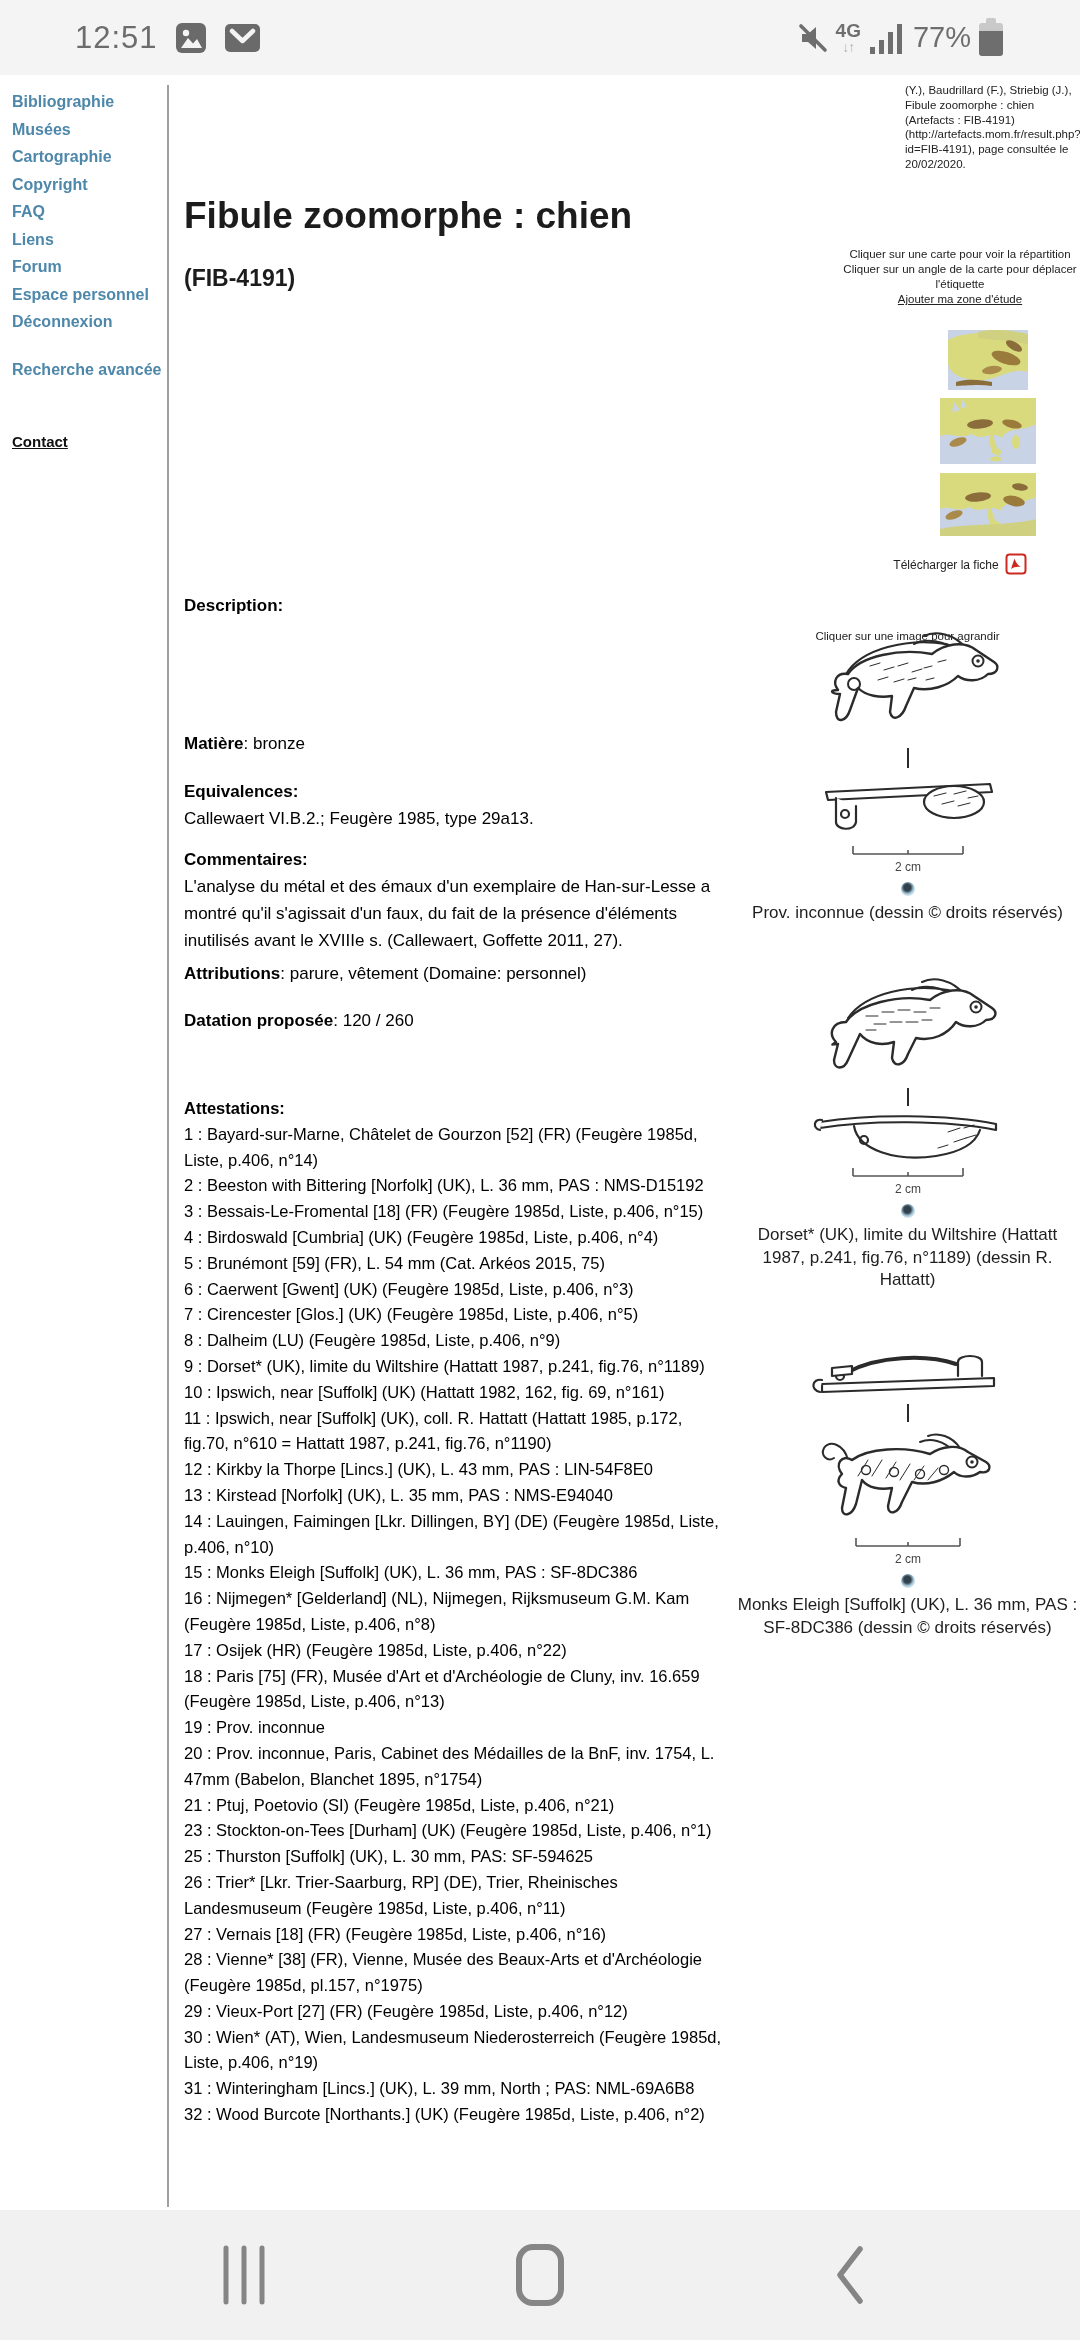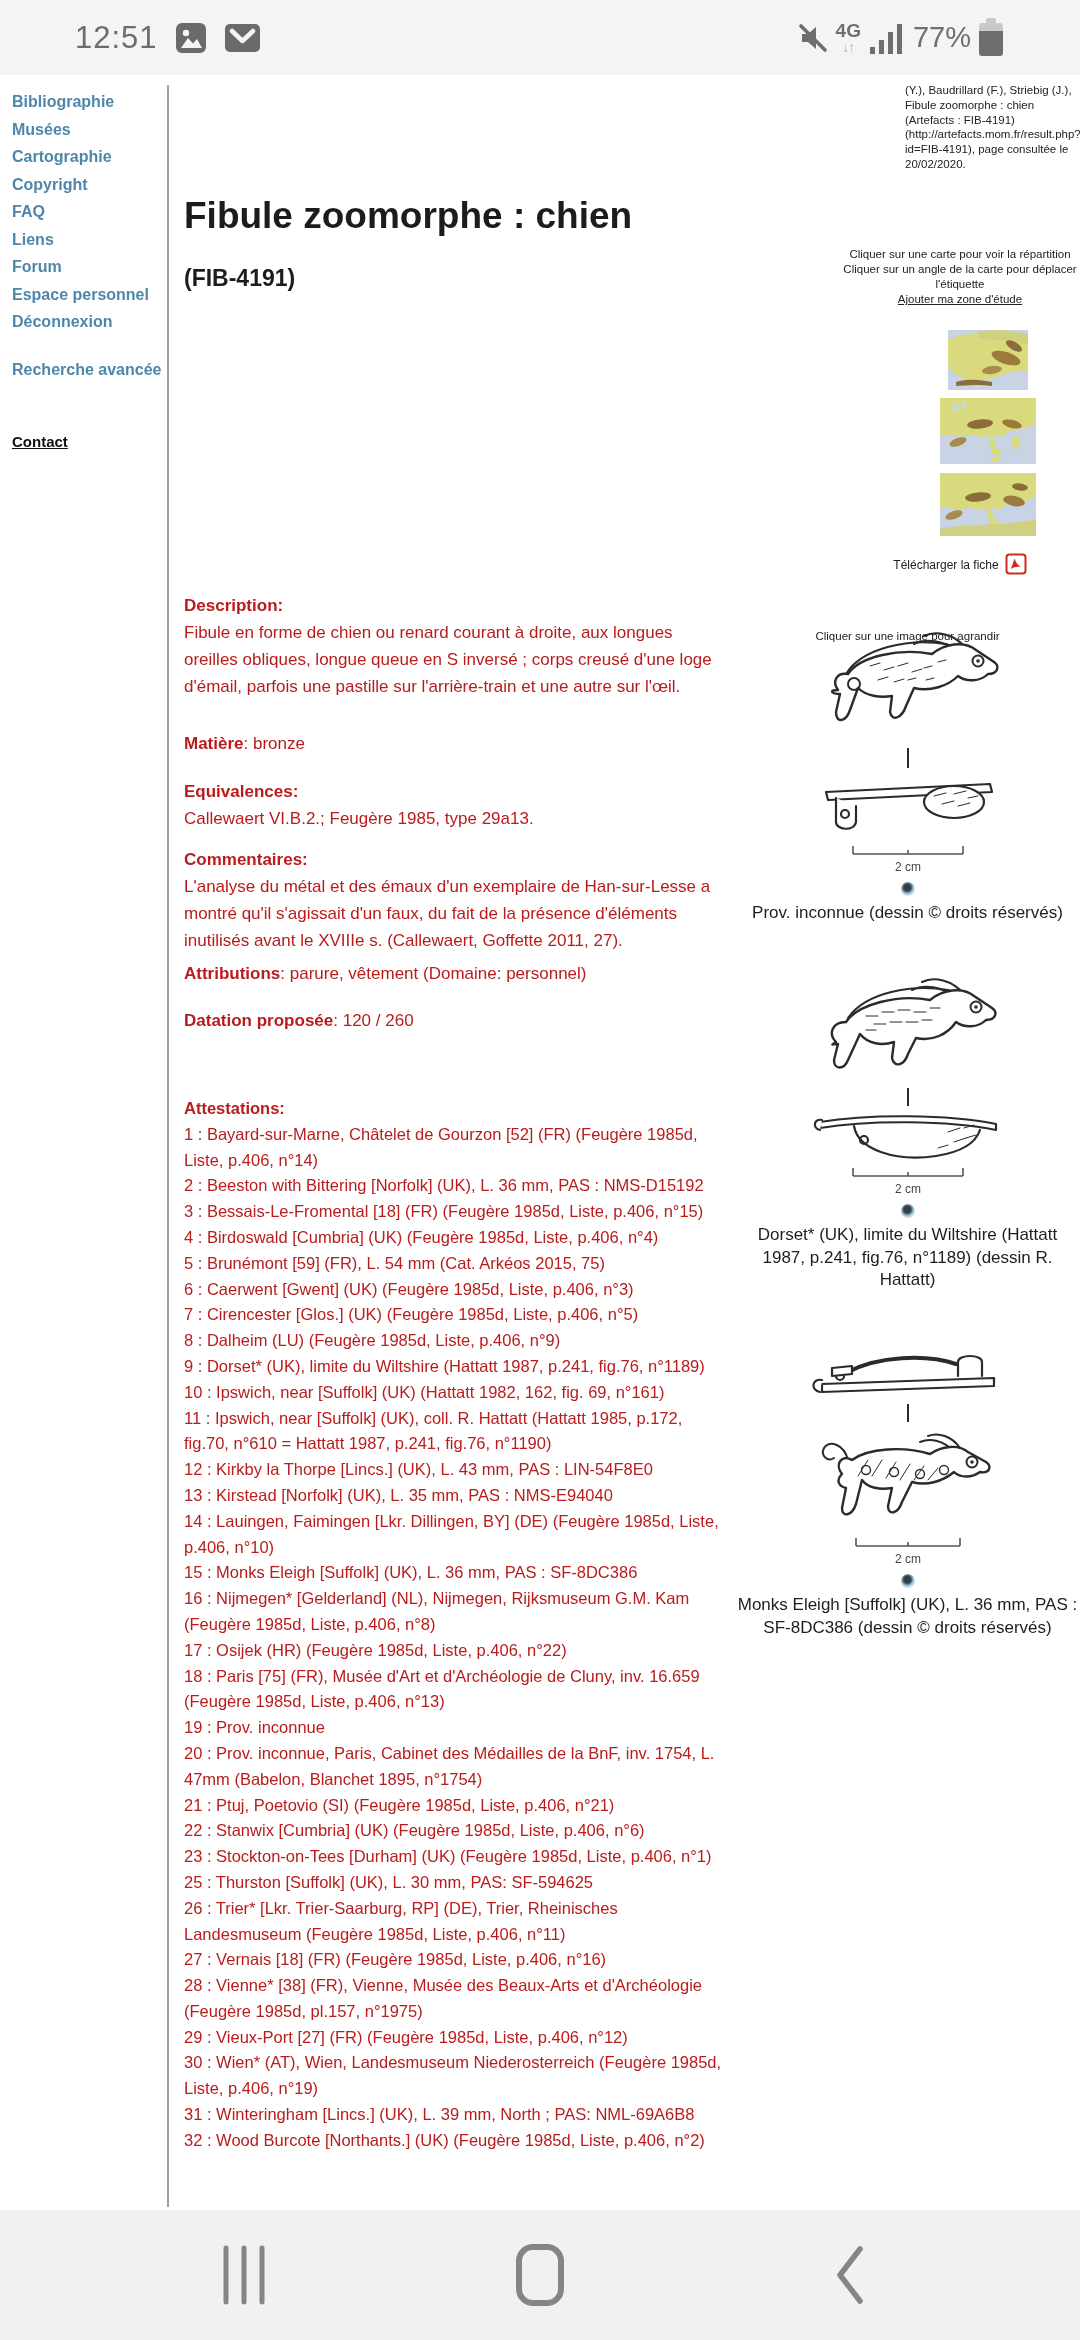--- a/index.html
+++ b/index.html
@@ -38,21 +38,21 @@
     display:block; margin-top:50px; color:#111; font-weight:bold; font-size:15px;
     text-decoration:underline; cursor:pointer;
   }
   .vdivider { position:absolute; left:167px; top:85px; width:2px; height:2122px; background:#9f9f9f; z-index:1; }
 
   
   .content { position:absolute; left:184px; top:75px; width:542px; z-index:2; }
   .content .abs { position:absolute; left:0; width:542px; }
   .page-title { font-size:37px; font-weight:bold; color:#1c1c1c; }
   .page-code  { font-size:23px; font-weight:bold; color:#1c1c1c; }
-  .blk { font-size:17px; line-height:27px; color:#b91c1c; }
+  .blk { font-size:17px; line-height:27px; color:#000000; }
   .blk b { font-weight:bold; }
   .att-list { font-size:16.5px; line-height:25.8px; }
   .att-item { margin:0; }
 
   
   .aside-top { position:absolute; left:840px; top:75px; width:240px; z-index:2; }
   .citation {
     position:absolute; left:65px; top:8px; width:176px;
     font-size:11.5px; line-height:14.8px; color:#222; overflow-wrap:anywhere;
   }
@@ -162,21 +162,20 @@
     <a class="side-contact">Contact</a>
   </nav>
   <div class="vdivider"></div>
 
   <main class="content">
     <h1 class="page-title abs" style="top:120px">Fibule zoomorphe : chien</h1>
     <h2 class="page-code abs" style="top:190px">(FIB-4191)</h2>
 
     <section class="blk abs" style="top:517px">
       <b>Description:</b>
-      <div>Fibule en forme de chien ou renard courant à droite, aux longues oreilles obliques, longue queue en S inversé ; corps creusé d'une loge d'émail, parfois une pastille sur l'arrière-train et une autre sur l'œil.</div>
     </section>
 
     <section class="blk abs" style="top:655px">
       <b>Matière</b><span>: bronze</span>
     </section>
 
     <section class="blk abs" style="top:703px">
       <b>Equivalences:</b>
       <div>Callewaert VI.B.2.; Feugère 1985, type 29a13.</div>
     </section>
@@ -211,21 +210,20 @@
           <div class="att-item">12 : Kirkby la Thorpe [Lincs.] (UK), L. 43 mm, PAS : LIN-54F8E0</div>
           <div class="att-item">13 : Kirstead [Norfolk] (UK), L. 35 mm, PAS : NMS-E94040</div>
           <div class="att-item">14 : Lauingen, Faimingen [Lkr. Dillingen, BY] (DE) (Feugère 1985d, Liste, p.406, n°10)</div>
           <div class="att-item">15 : Monks Eleigh [Suffolk] (UK), L. 36 mm, PAS : SF-8DC386</div>
           <div class="att-item">16 : Nijmegen* [Gelderland] (NL), Nijmegen, Rijksmuseum G.M. Kam (Feugère 1985d, Liste, p.406, n°8)</div>
           <div class="att-item">17 : Osijek (HR) (Feugère 1985d, Liste, p.406, n°22)</div>
           <div class="att-item">18 : Paris [75] (FR), Musée d'Art et d'Archéologie de Cluny, inv. 16.659 (Feugère 1985d, Liste, p.406, n°13)</div>
           <div class="att-item">19 : Prov. inconnue</div>
           <div class="att-item">20 : Prov. inconnue, Paris, Cabinet des Médailles de la BnF, inv. 1754, L. 47mm (Babelon, Blanchet 1895, n°1754)</div>
           <div class="att-item">21 : Ptuj, Poetovio (SI) (Feugère 1985d, Liste, p.406, n°21)</div>
-          <div class="att-item">22 : Stanwix [Cumbria] (UK) (Feugère 1985d, Liste, p.406, n°6)</div>
           <div class="att-item">23 : Stockton-on-Tees [Durham] (UK) (Feugère 1985d, Liste, p.406, n°1)</div>
           <div class="att-item">25 : Thurston [Suffolk] (UK), L. 30 mm, PAS: SF-594625</div>
           <div class="att-item">26 : Trier* [Lkr. Trier-Saarburg, RP] (DE), Trier, Rheinisches Landesmuseum (Feugère 1985d, Liste, p.406, n°11)</div>
           <div class="att-item">27 : Vernais [18] (FR) (Feugère 1985d, Liste, p.406, n°16)</div>
           <div class="att-item">28 : Vienne* [38] (FR), Vienne, Musée des Beaux-Arts et d'Archéologie (Feugère 1985d, pl.157, n°1975)</div>
           <div class="att-item">29 : Vieux-Port [27] (FR) (Feugère 1985d, Liste, p.406, n°12)</div>
           <div class="att-item">30 : Wien* (AT), Wien, Landesmuseum Niederosterreich (Feugère 1985d, Liste, p.406, n°19)</div>
           <div class="att-item">31 : Winteringham [Lincs.] (UK), L. 39 mm, North ; PAS: NML-69A6B8</div>
           <div class="att-item">32 : Wood Burcote [Northants.] (UK) (Feugère 1985d, Liste, p.406, n°2)</div>
         </div>

